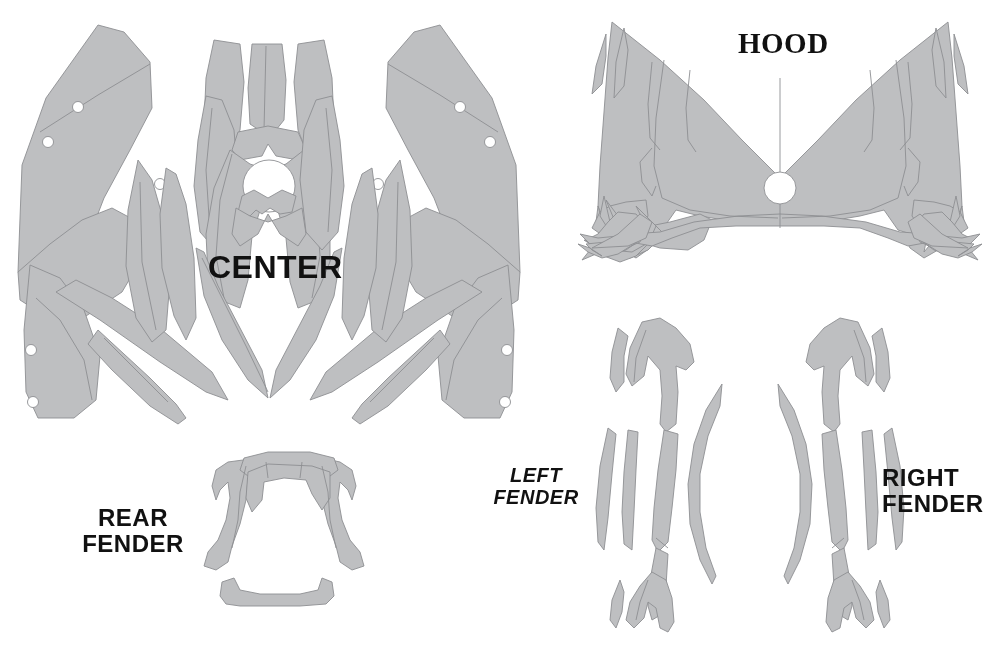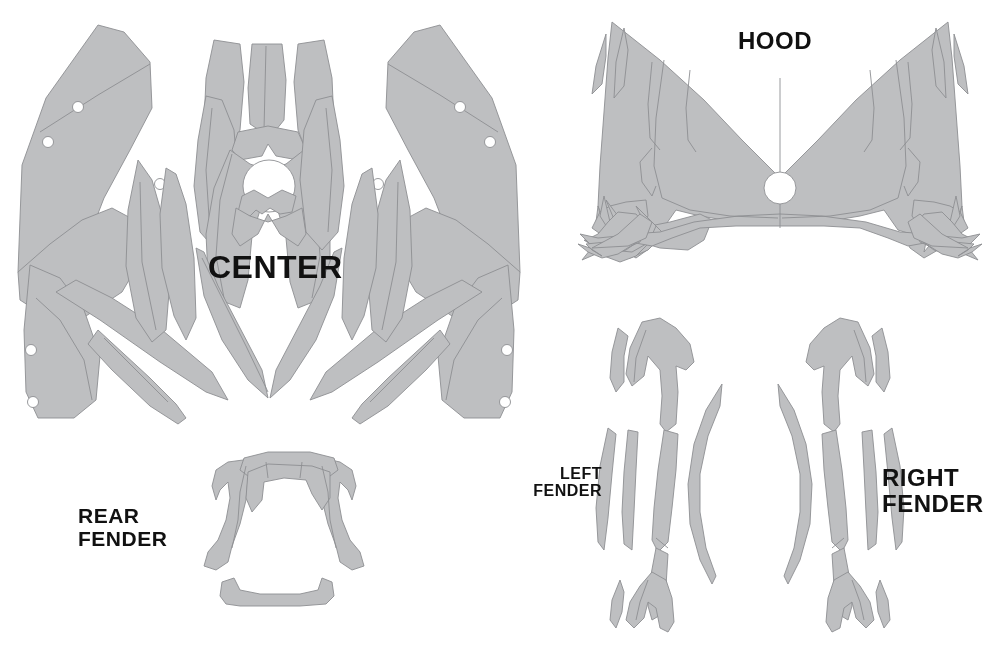--- a/index.html
+++ b/index.html
@@ -37,36 +37,38 @@
   }
   #label-center {
     left: 208px;
     top: 250px;
     font-size: 32px;
     text-align: left;
   }
   #label-hood {
     left: 738px;
     top: 28px;
-    font-size: 24px;
+    font-size: 29px;
     text-align: left;
+    font-family: Liberation Serif, serif;
   }
   #label-rear-fender {
     left: 78px;
     top: 505px;
     width: 110px;
-    font-size: 21px;
-    text-align: left;
+    font-size: 24px;
+    text-align: center;
   }
   #label-left-fender {
     left: 470px;
     top: 465px;
     width: 132px;
-    font-size: 16px;
-    text-align: right;
+    font-size: 20px;
+    text-align: center;
+    font-style: italic;
   }
   #label-right-fender {
     left: 882px;
     top: 465px;
     width: 120px;
     font-size: 24px;
     text-align: left;
   }
   .fill {
     fill: #bebfc1;

